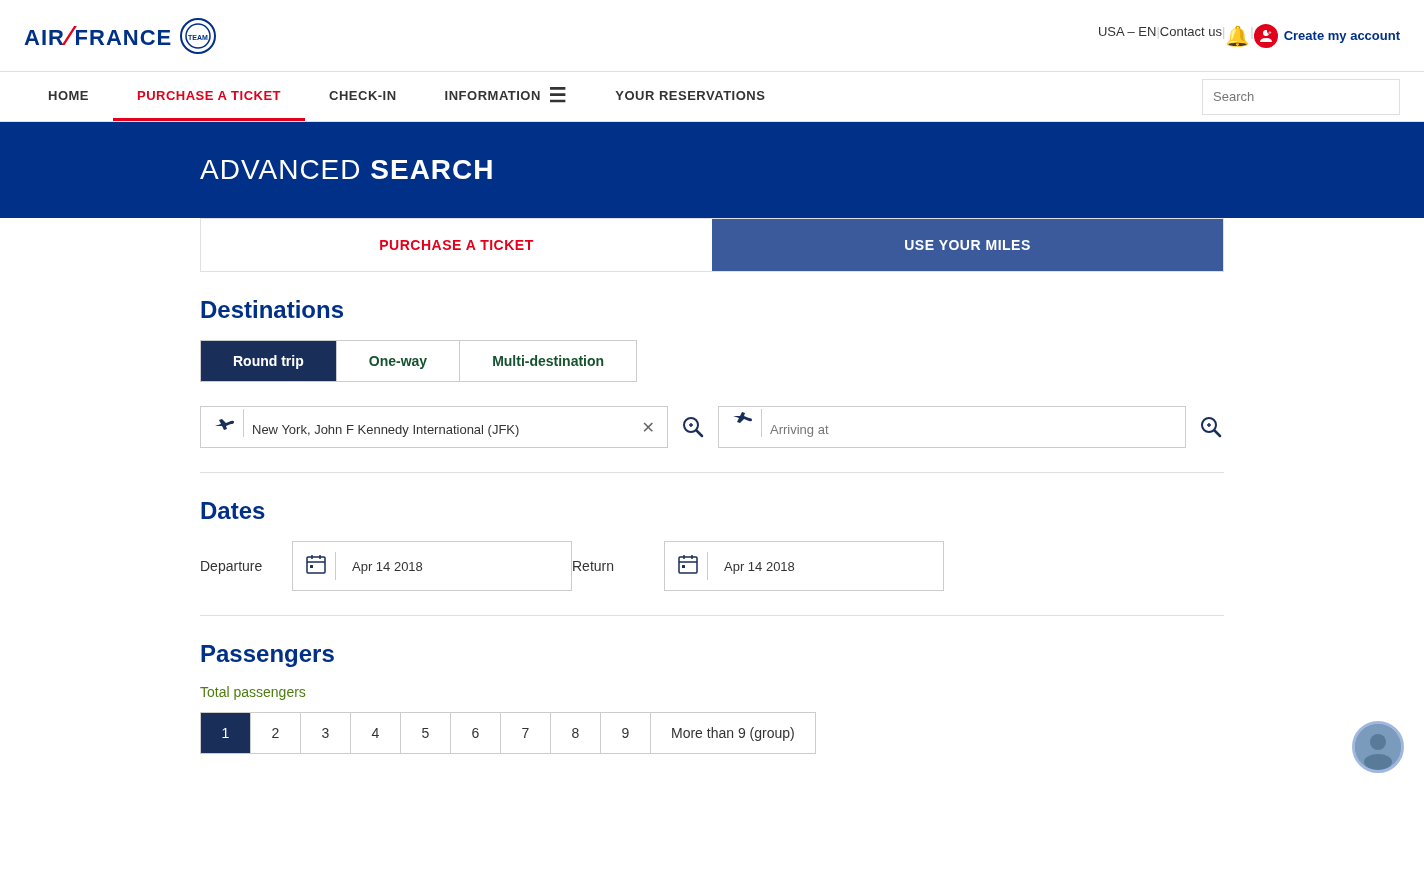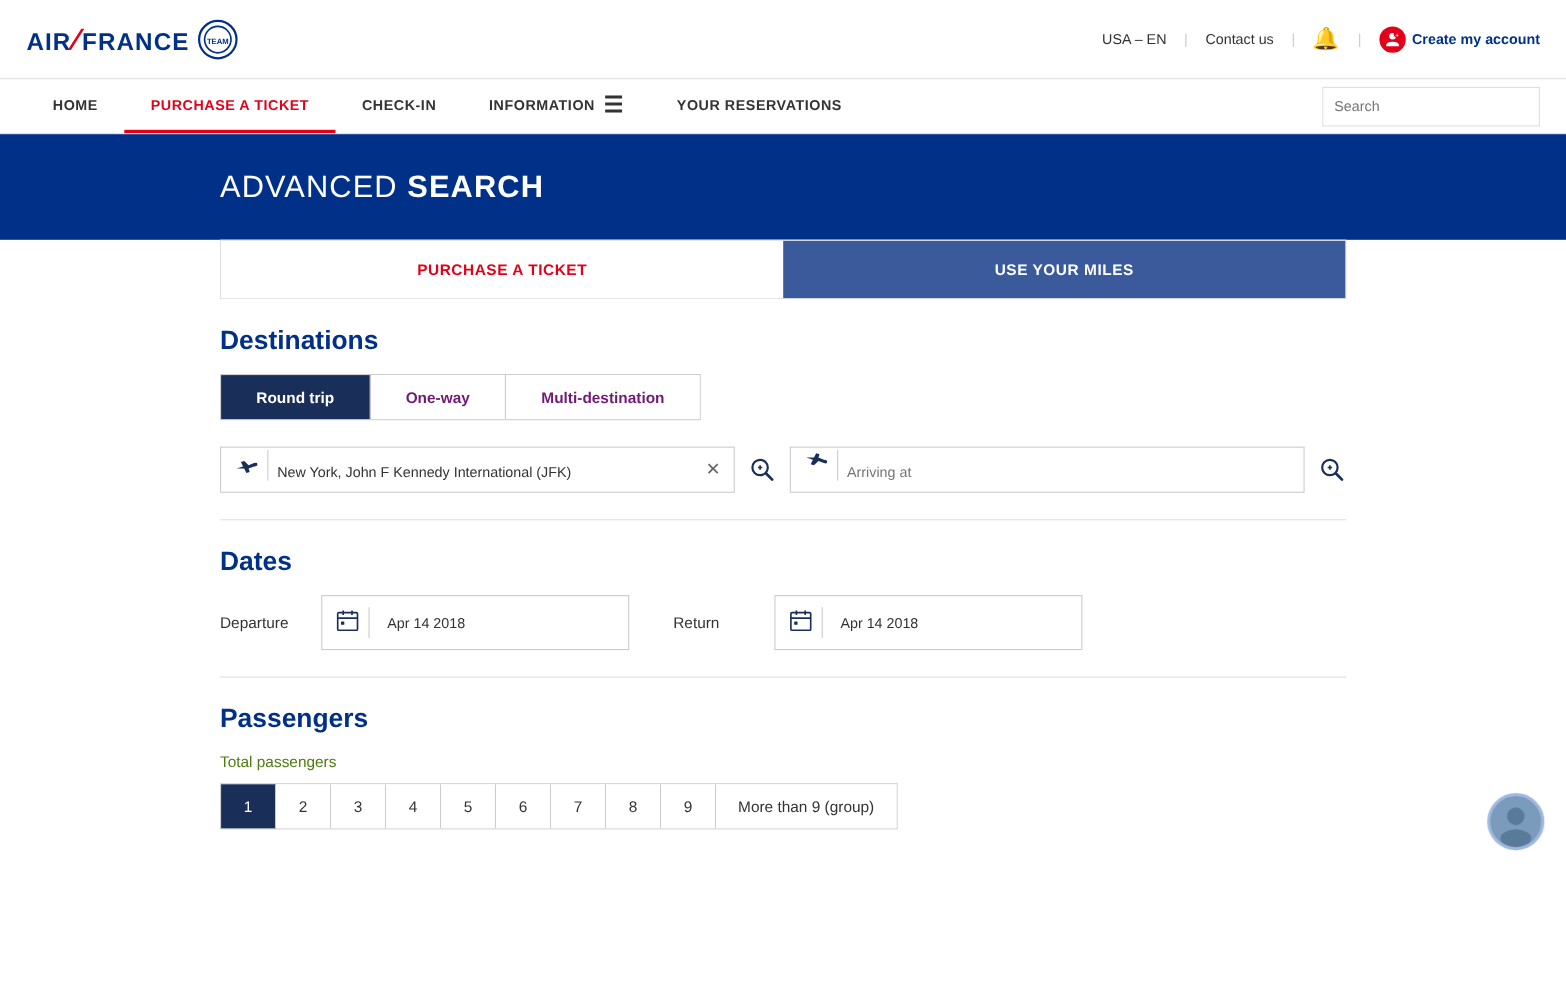--- a/index.html
+++ b/index.html
@@ -38,22 +38,20 @@
       border: 2px solid #003087;
       display: flex;
       align-items: center;
       justify-content: center;
       font-size: 8px;
       color: #003087;
       font-weight: bold;
     }
     .top-bar-right {
       display: flex;
-      align-items: center;
-      gap: 16px;
       font-size: 13px;
       color: #333;
     }
     .top-bar-right .separator {
       color: #ccc;
     }
     .bell-icon {
       font-size: 20px;
       color: #003087;
       cursor: pointer;
@@ -196,21 +194,21 @@
       width: fit-content;
       margin-bottom: 24px;
     }
     .trip-btn {
       padding: 12px 32px;
       font-size: 14px;
       font-weight: 600;
       cursor: pointer;
       border-right: 1px solid #ccc;
       background: #fff;
-      color: #701a75;
+      color: #14532d;
     }
     .trip-btn:last-child {
       border-right: none;
     }
     .trip-btn.active {
       background: #1a2e5a;
       color: #fff;
     }
 
     
@@ -266,21 +264,20 @@
       margin: 24px 0;
     }
 
     
     .dates-section {
       margin-bottom: 24px;
     }
     .dates-row {
       display: flex;
       align-items: flex-end;
-      gap: 40px;
     }
     .date-group {
       display: flex;
       align-items: center;
       gap: 12px;
     }
     .date-label {
       font-size: 14px;
       color: #333;
       font-weight: 500;

